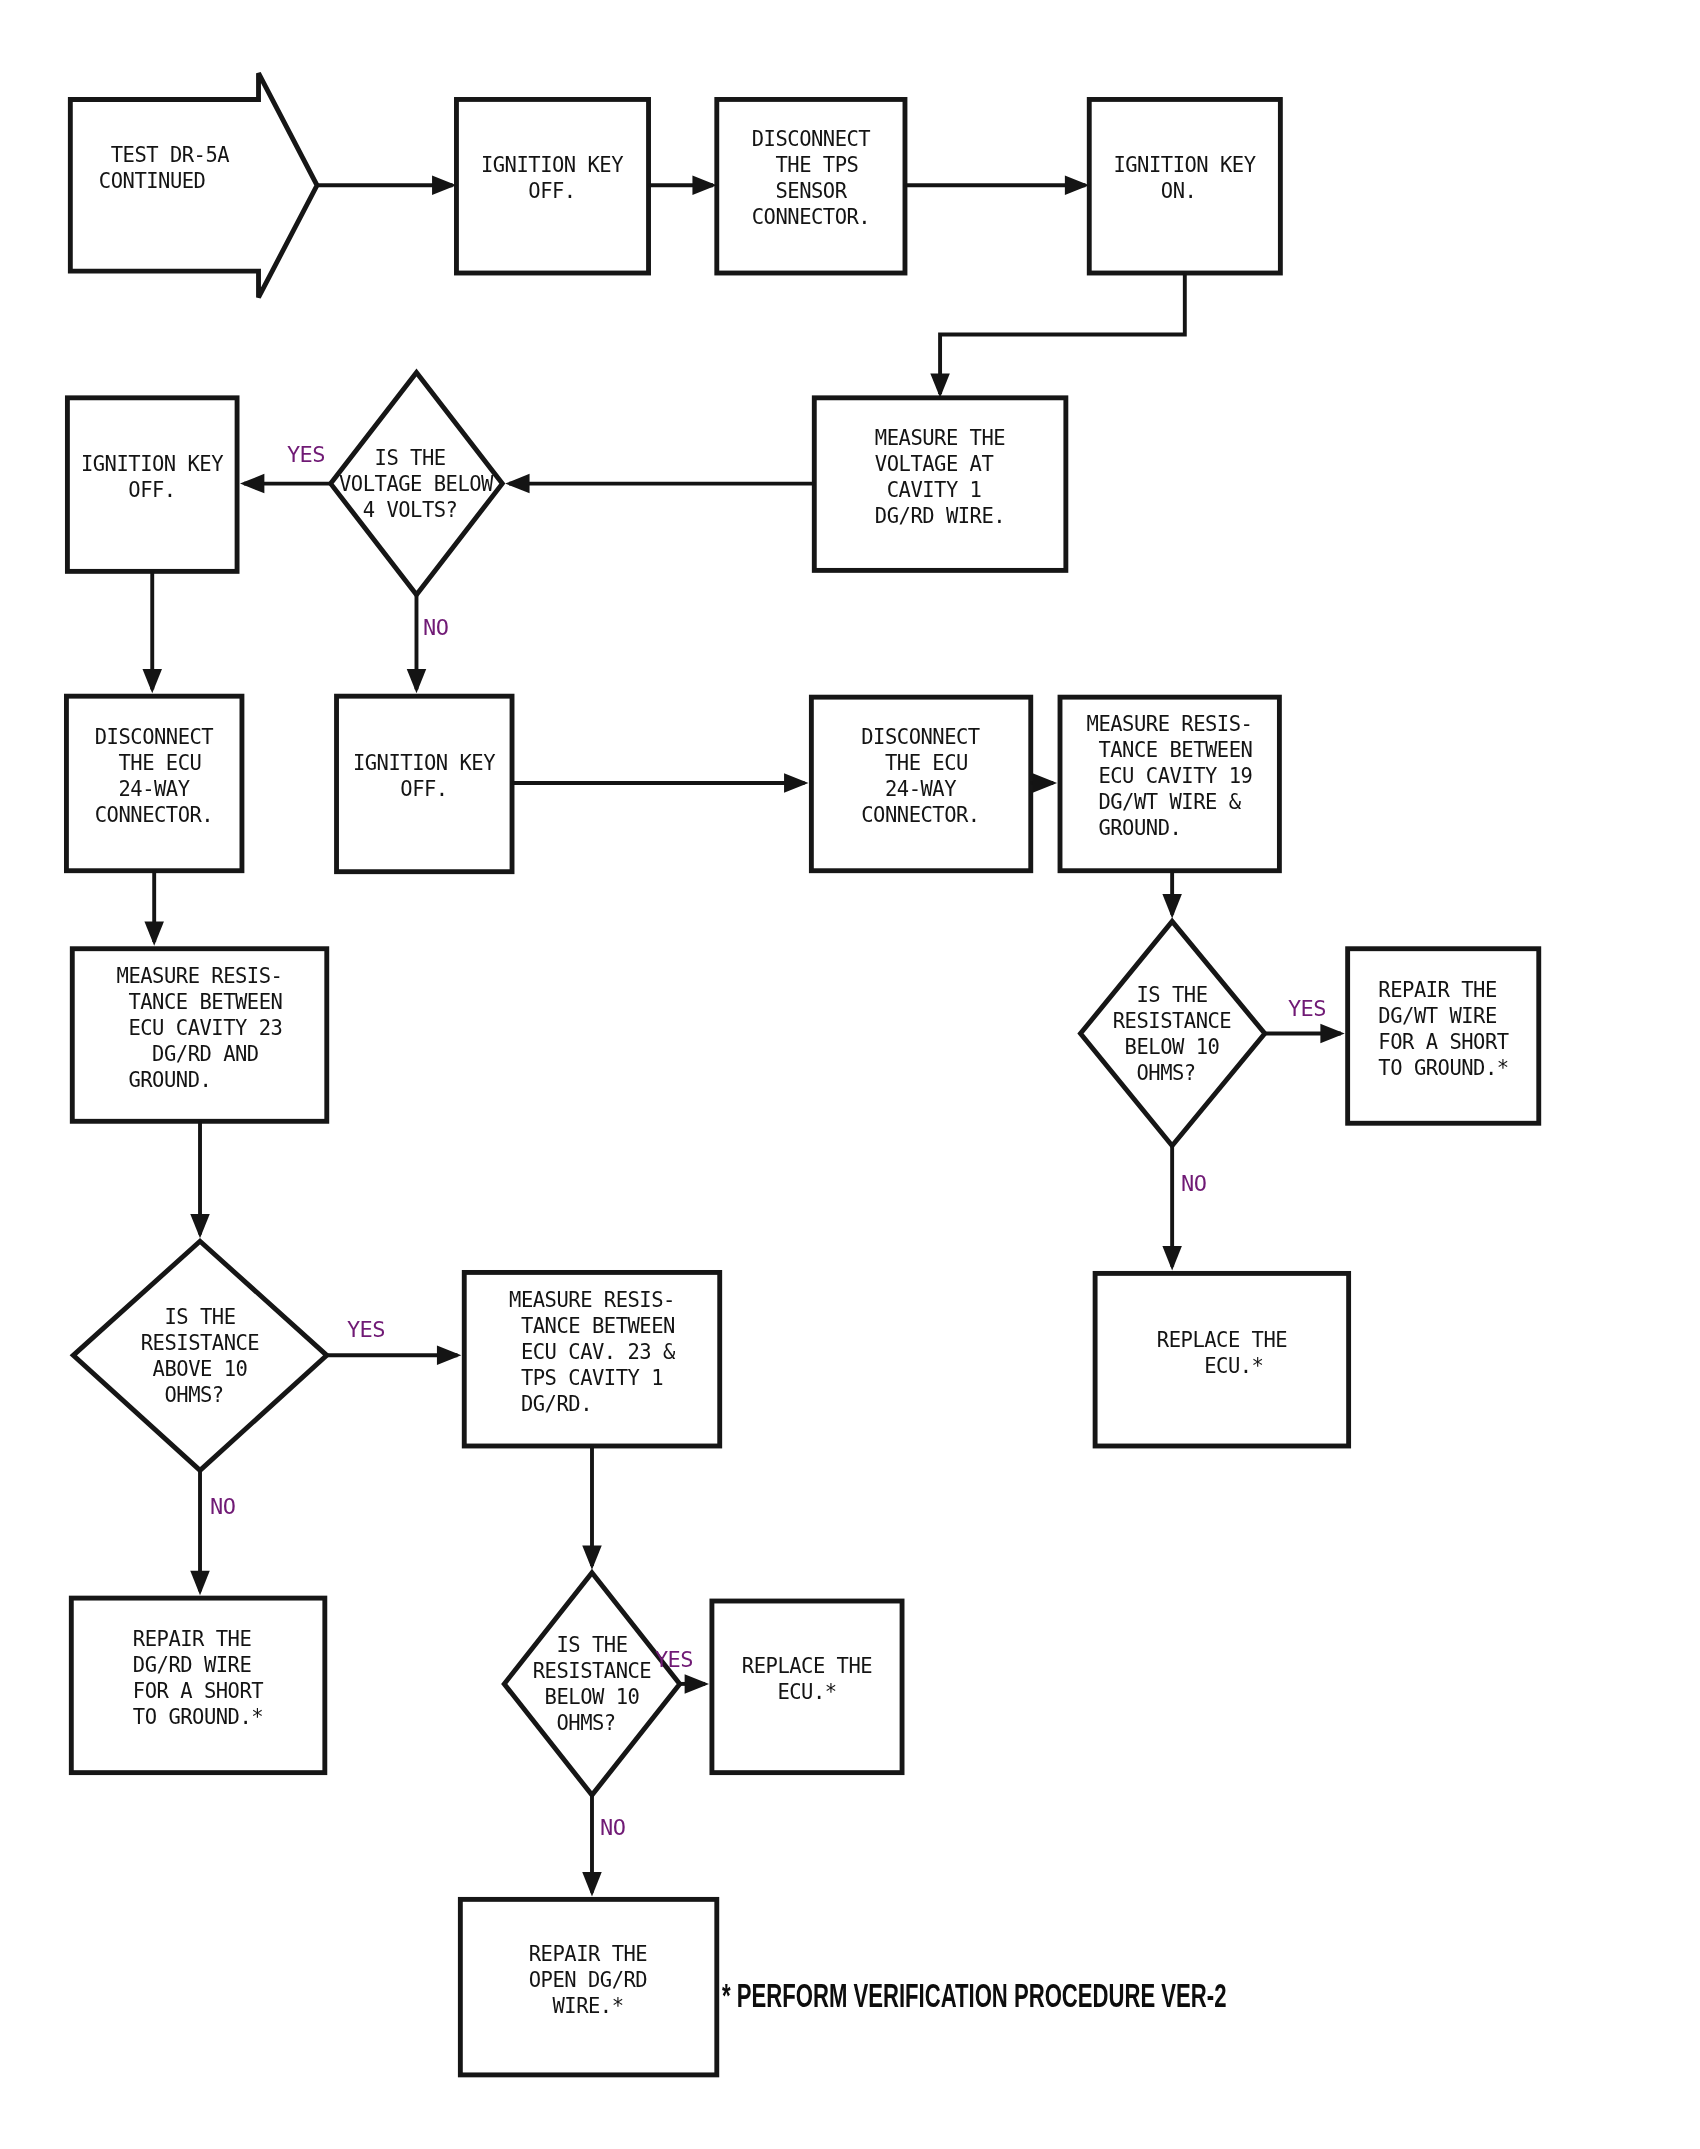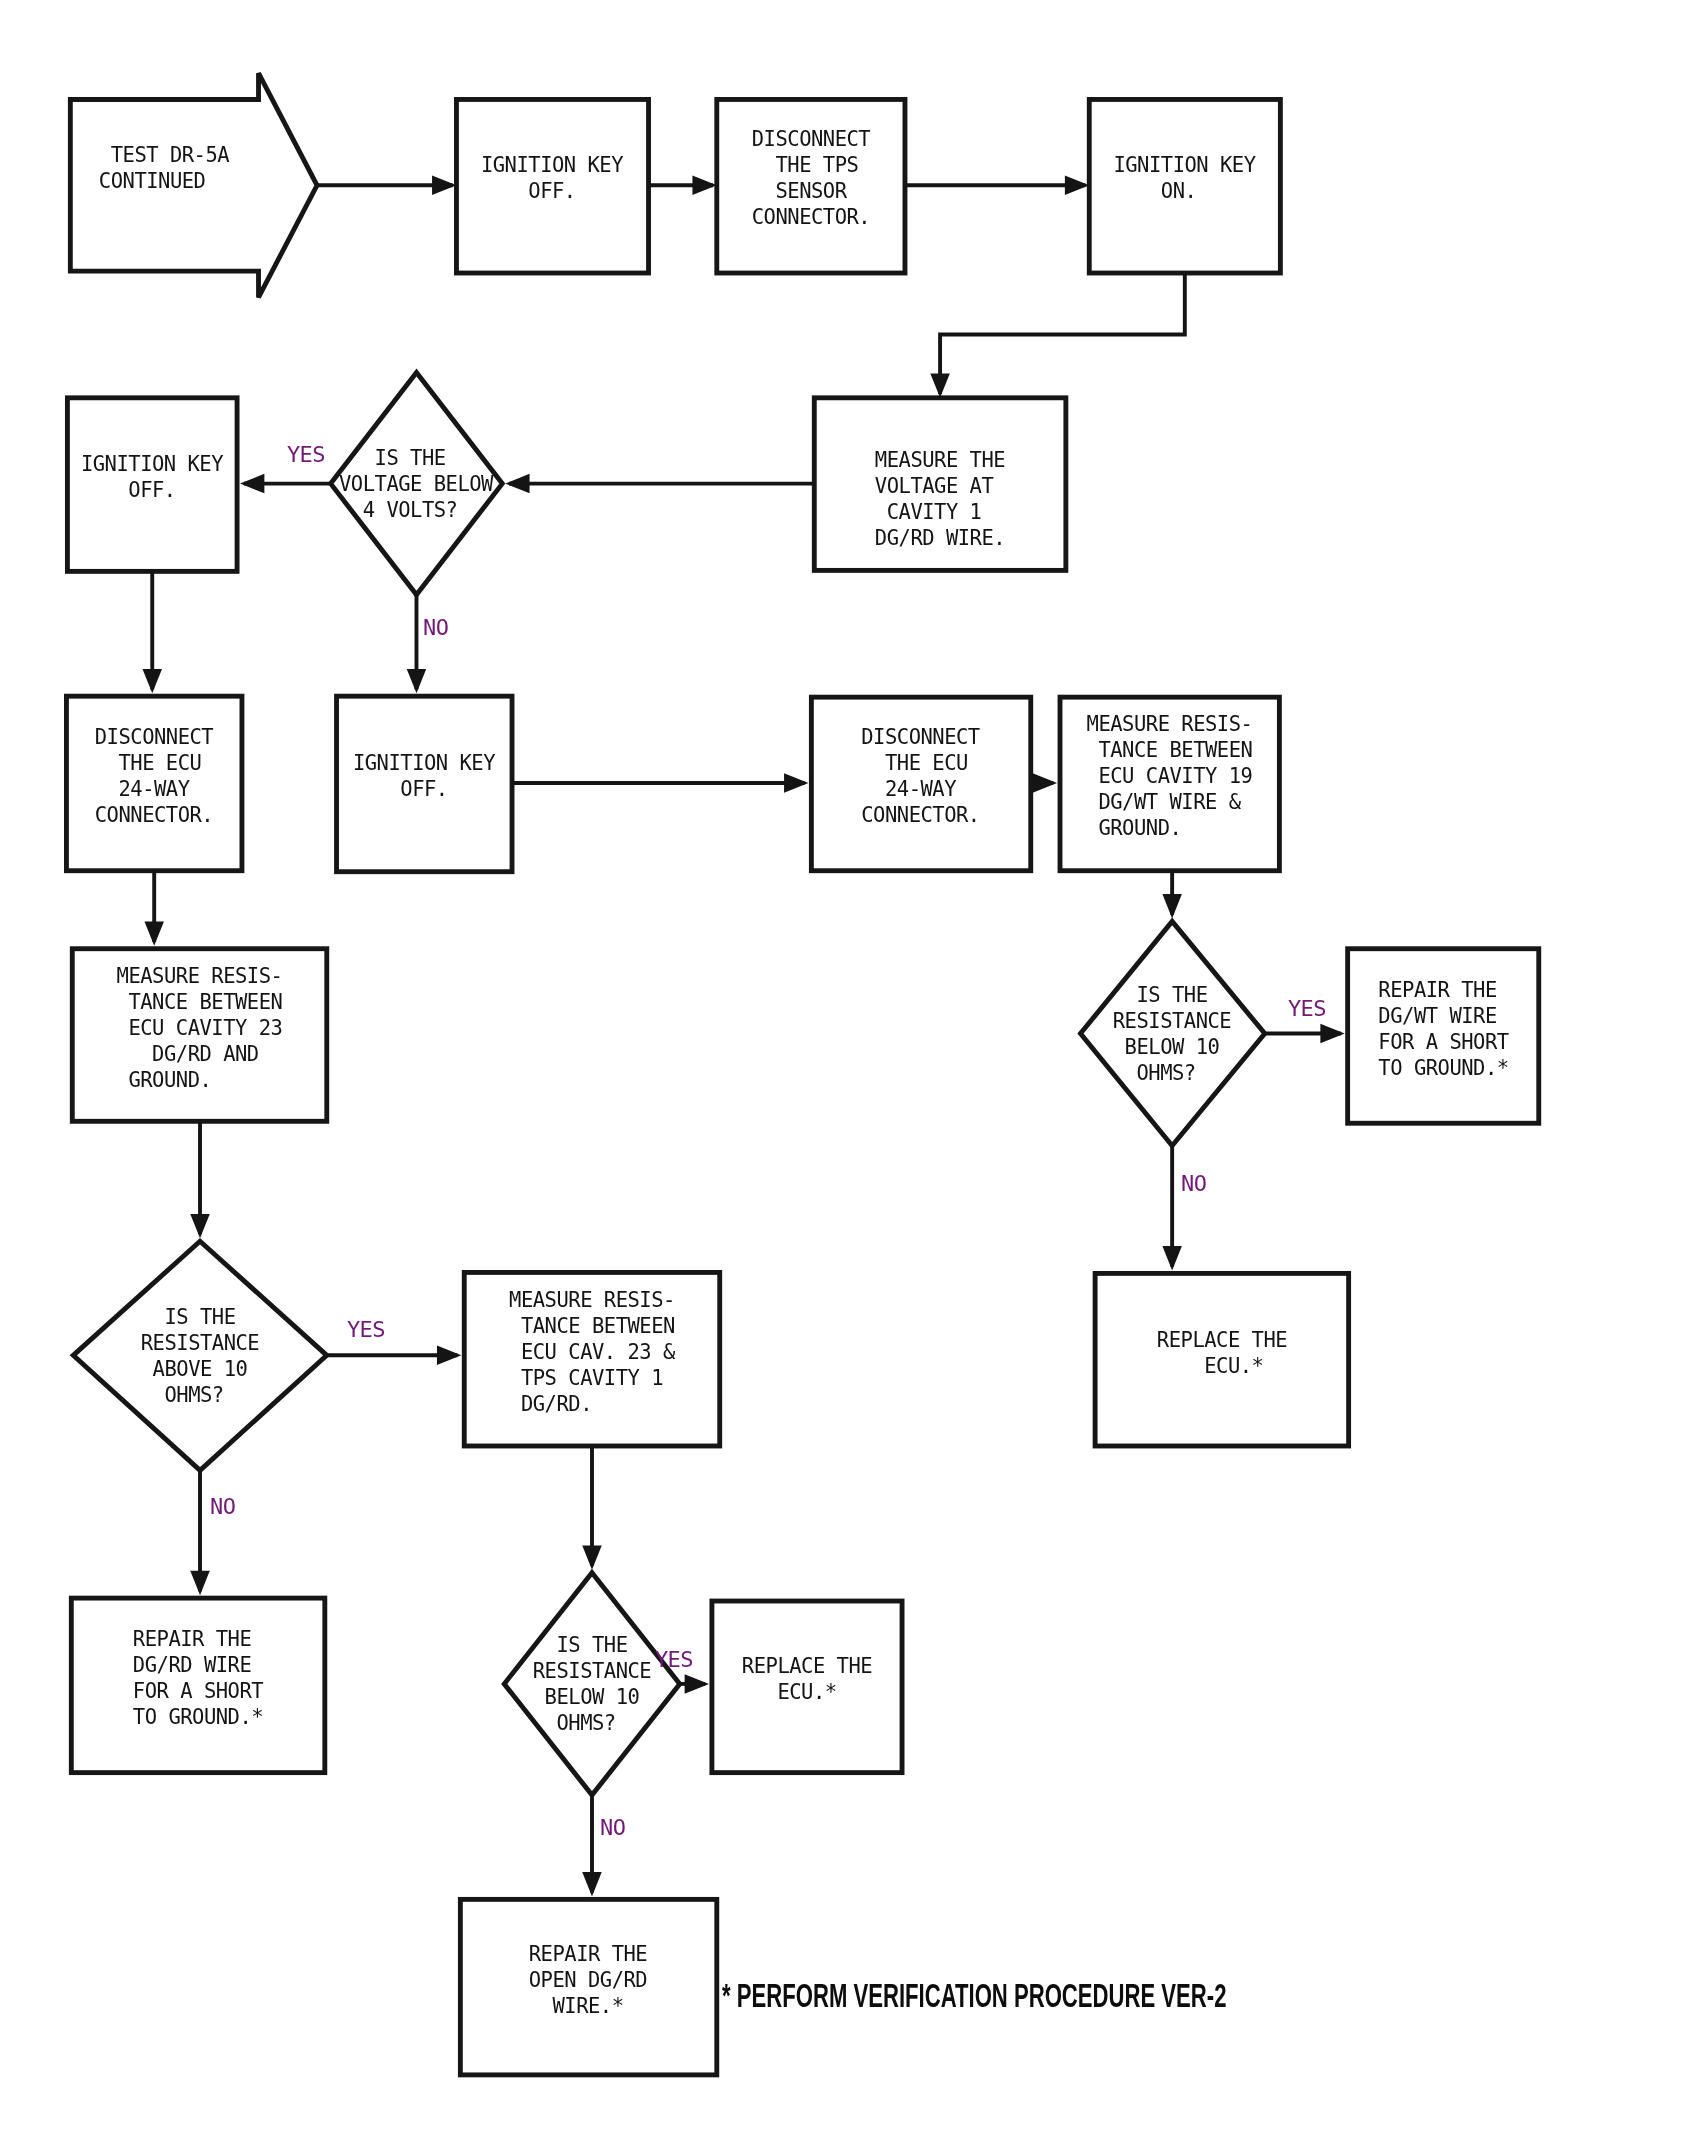--- a/index.html
+++ b/index.html
@@ -96,21 +96,21 @@
 CONTINUED</div>
   <div class="txt box-txt" style="left:422px;top:99px;width:192px;height:174px;">IGNITION KEY
     OFF.</div>
   <div class="txt box-txt" style="left:683px;top:99px;width:188px;height:174px;">DISCONNECT
   THE TPS
   SENSOR
 CONNECTOR.</div>
   <div class="txt box-txt" style="left:1055px;top:99px;width:191px;height:174px;">IGNITION KEY
     ON.</div>
 
-  <div class="txt box-txt" style="left:780px;top:420px;width:252px;height:173px;">MEASURE THE
+  <div class="txt box-txt" style="left:780px;top:398px;width:252px;height:173px;">MEASURE THE
 VOLTAGE AT
  CAVITY 1
 DG/RD WIRE.</div>
   <div class="txt" style="left:296px;top:373px;width:172px;height:222px;">   IS THE
 VOLTAGE BELOW
   4 VOLTS?</div>
   <div class="txt box-txt" style="left:33px;top:398px;width:170px;height:174px;">IGNITION KEY
     OFF.</div>
 
   <div class="txt box-txt" style="left:32px;top:696px;width:176px;height:175px;">DISCONNECT

